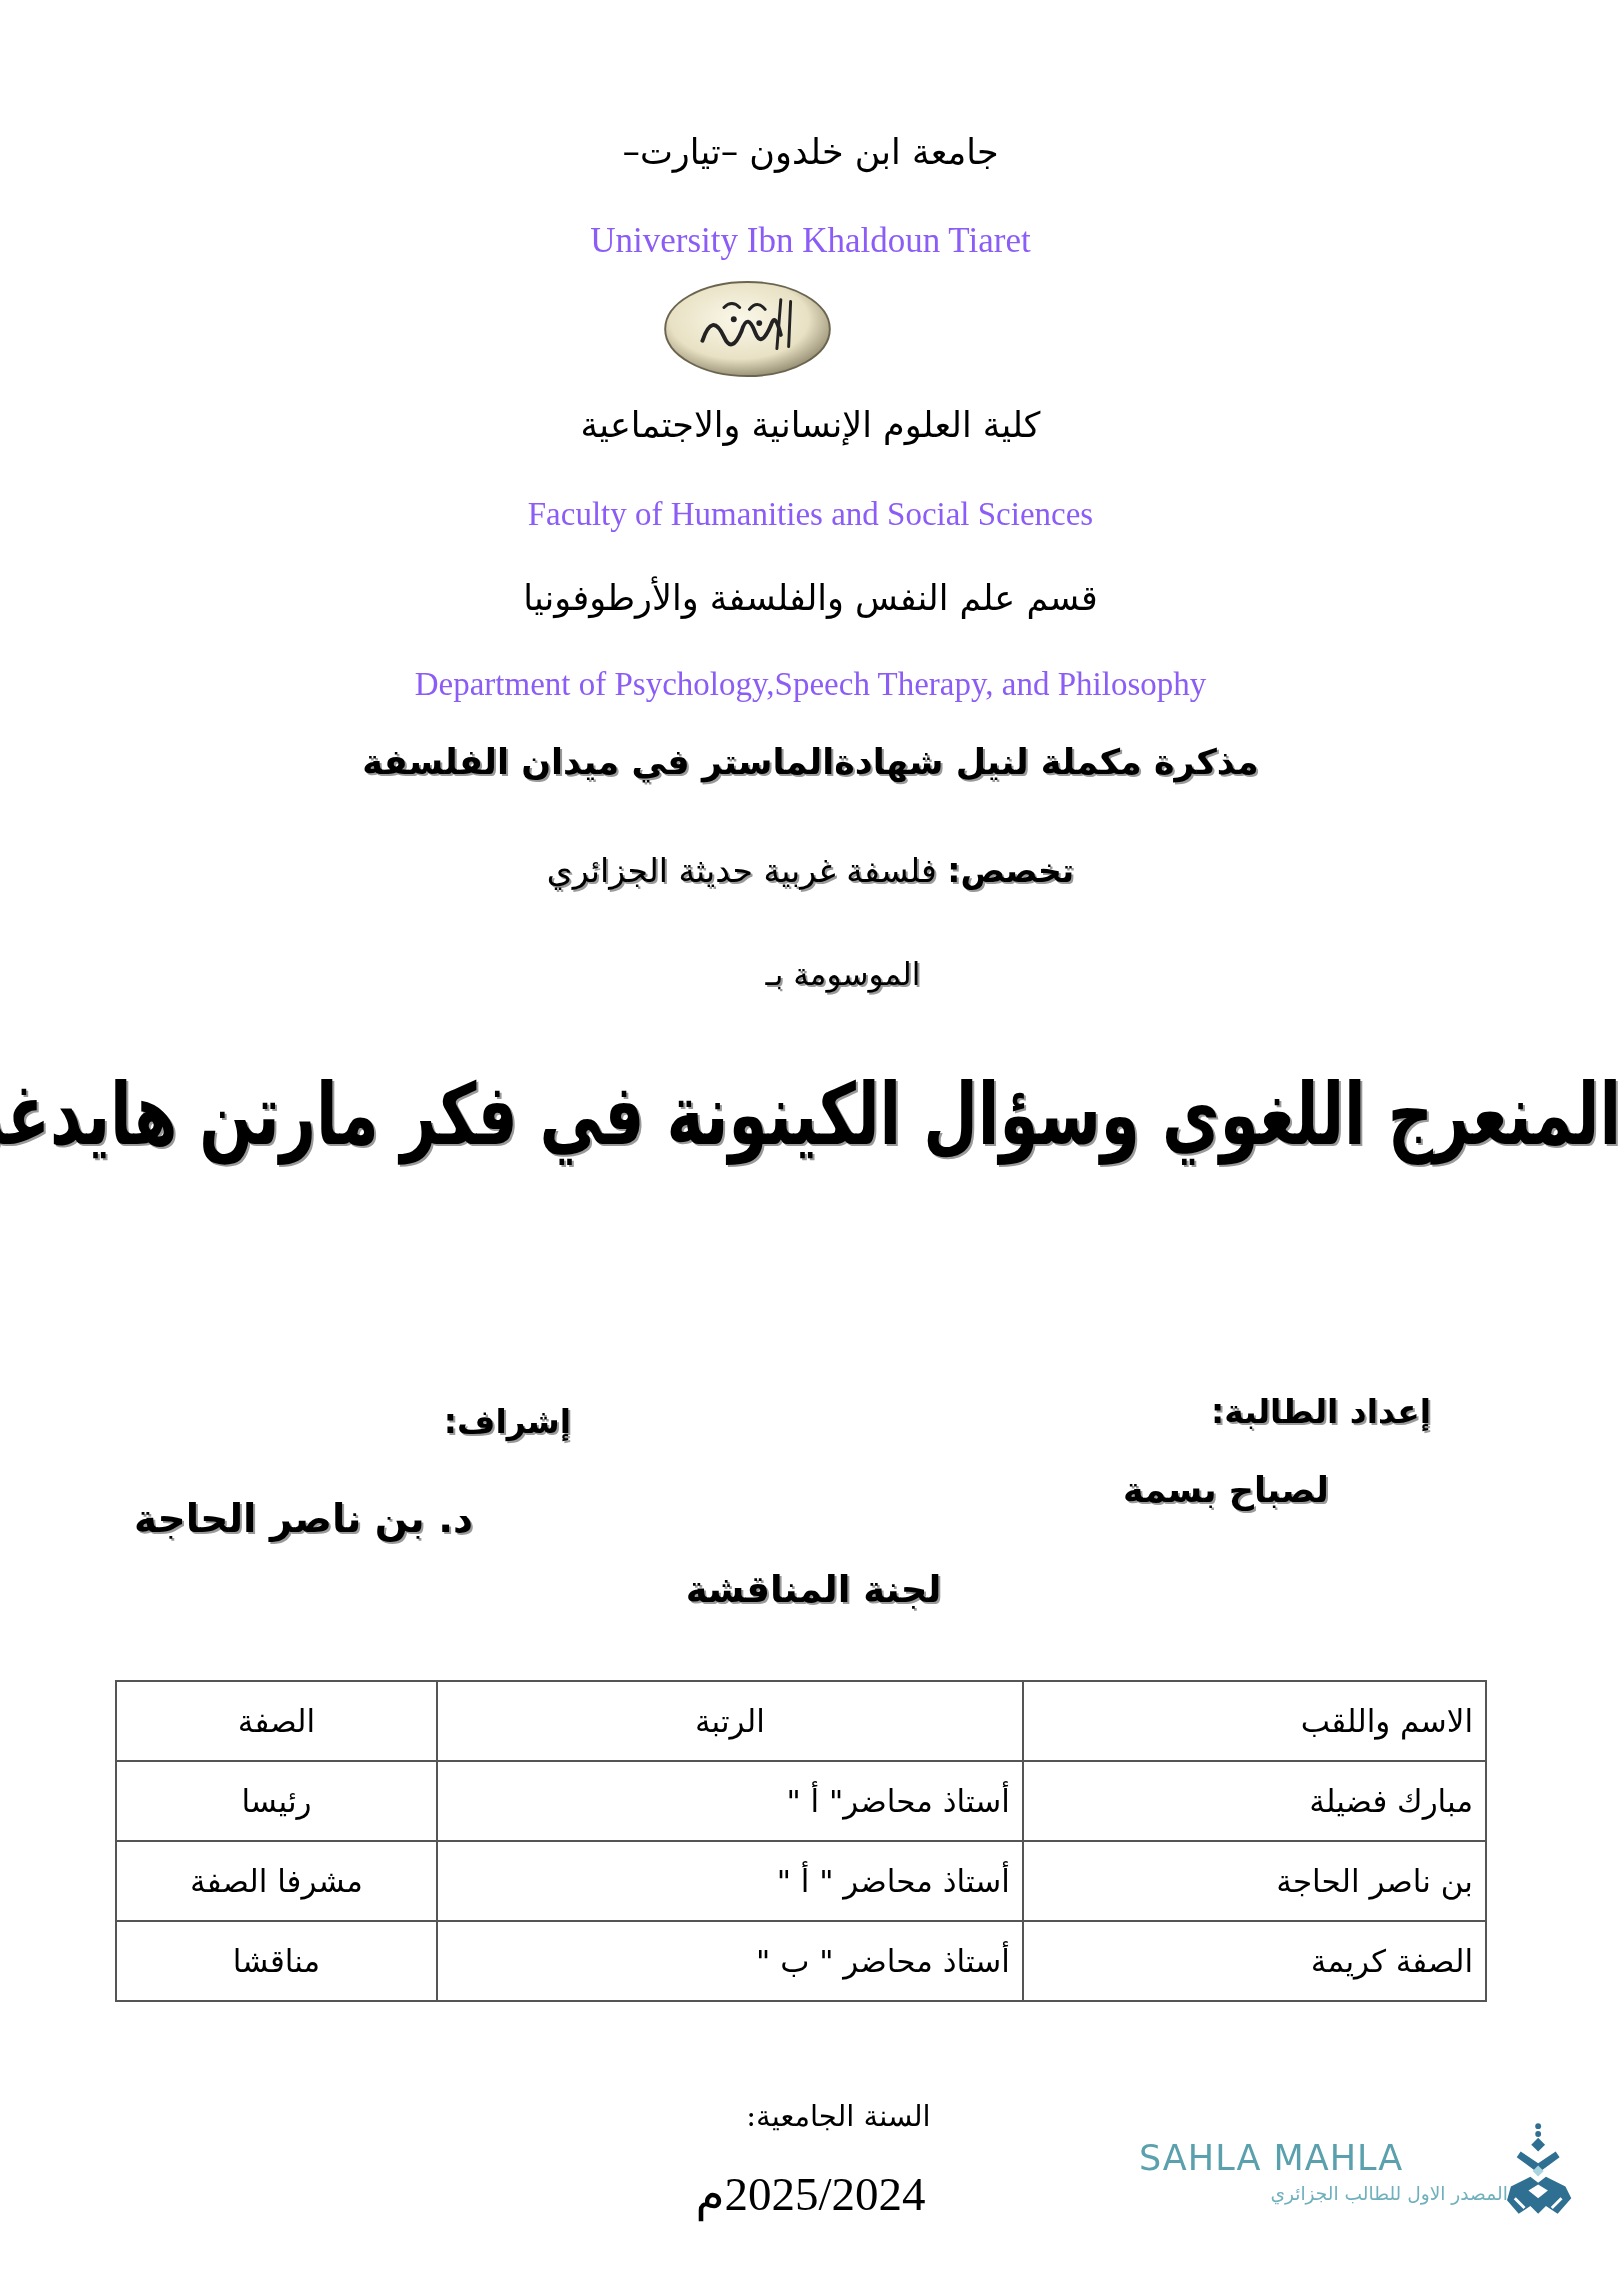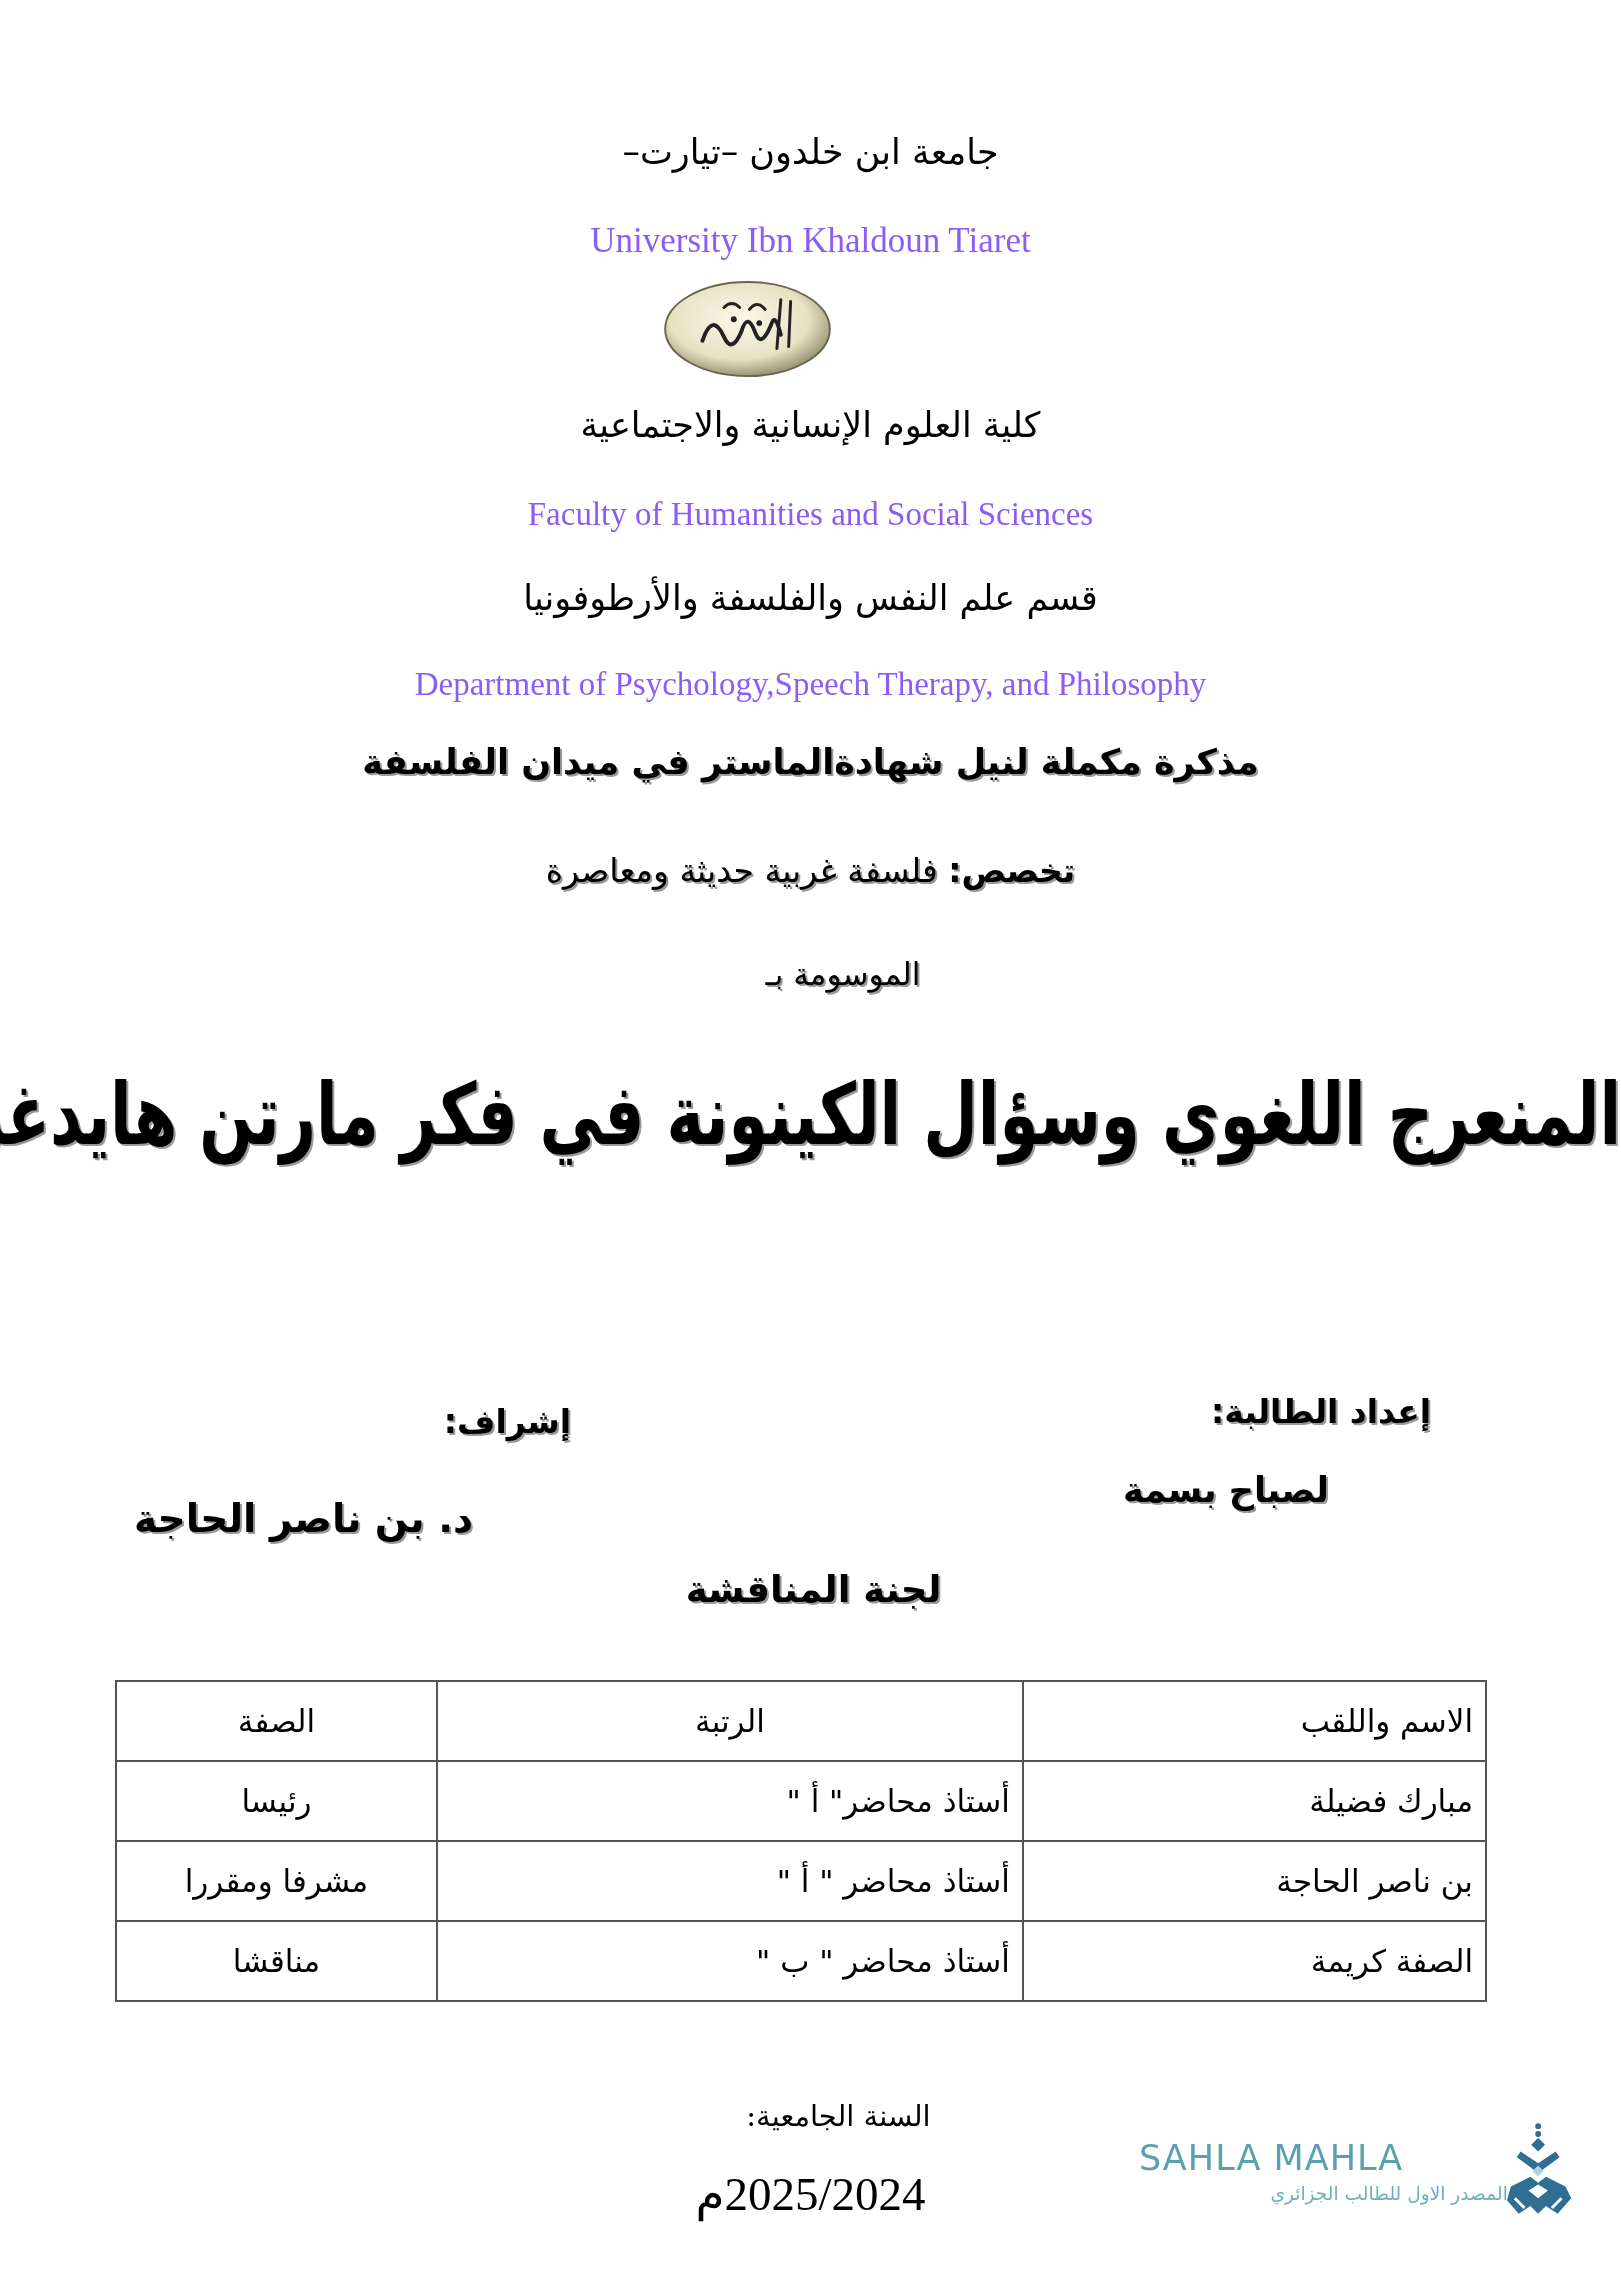--- a/index.html
+++ b/index.html
@@ -64,21 +64,21 @@
   <circle cx="72" cy="40" r="3" fill="#222"></circle>
     <circle cx="98" cy="44" r="3" fill="#222"></circle>
 </svg>
 
 <div class="abs center ar" id="faculty-ar">كلية العلوم الإنسانية والاجتماعية</div>
 <div class="abs center en" id="faculty-en">Faculty of Humanities and Social Sciences</div>
 <div class="abs center ar" id="dept-ar">قسم علم النفس والفلسفة والأرطوفونيا</div>
 <div class="abs center en" id="dept-en">Department of Psychology,Speech Therapy, and Philosophy</div>
 
 <div class="abs center ar bold shadow" id="degree-line">مذكرة مكملة لنيل شهادةالماستر في ميدان الفلسفة</div>
-<div class="abs center ar shadow" id="spec-line"><span class="lbl">تخصص:</span><span> فلسفة غربية حديثة ومعاصرة</span></div>
+<div class="abs center ar shadow" id="spec-line"><span class="lbl">تخصص:</span><span> فلسفة غربية حديثة الجزائري</span></div>
 <div class="abs ar shadow" id="marked-by">الموسومة بـ</div>
 <div class="abs center ar shadow" id="thesis-title">المنعرج اللغوي وسؤال الكينونة في فكر مارتن هايدغر</div>
 
 <div class="abs ar bold shadow" id="prep-label">إعداد الطالبة:</div>
 <div class="abs ar bold shadow" id="student-name">لصباح بسمة</div>
 <div class="abs ar bold shadow" id="sup-label">إشراف:</div>
 <div class="abs ar bold shadow" id="sup-name">د. بن ناصر الحاجة</div>
 <div class="abs ar bold shadow" id="committee">لجنة المناقشة</div>
 
 <table id="jury-table">
@@ -89,21 +89,21 @@
     <td class="c-role">الصفة</td>
   </tr>
   <tr>
     <td class="c-name">مبارك فضيلة</td>
     <td class="c-rank">أستاذ محاضر" أ "</td>
     <td class="c-role">رئيسا</td>
   </tr>
   <tr>
     <td class="c-name">بن ناصر الحاجة</td>
     <td class="c-rank">أستاذ محاضر " أ "</td>
-    <td class="c-role">مشرفا ومقررا</td>
+    <td class="c-role">مشرفا الصفة</td>
   </tr>
   <tr>
     <td class="c-name">الصفة كريمة</td>
     <td class="c-rank">أستاذ محاضر " ب "</td>
     <td class="c-role">مناقشا</td>
   </tr>
 </tbody>
   </table>
 
 <div class="abs ar" id="year-label">السنة الجامعية:</div>

